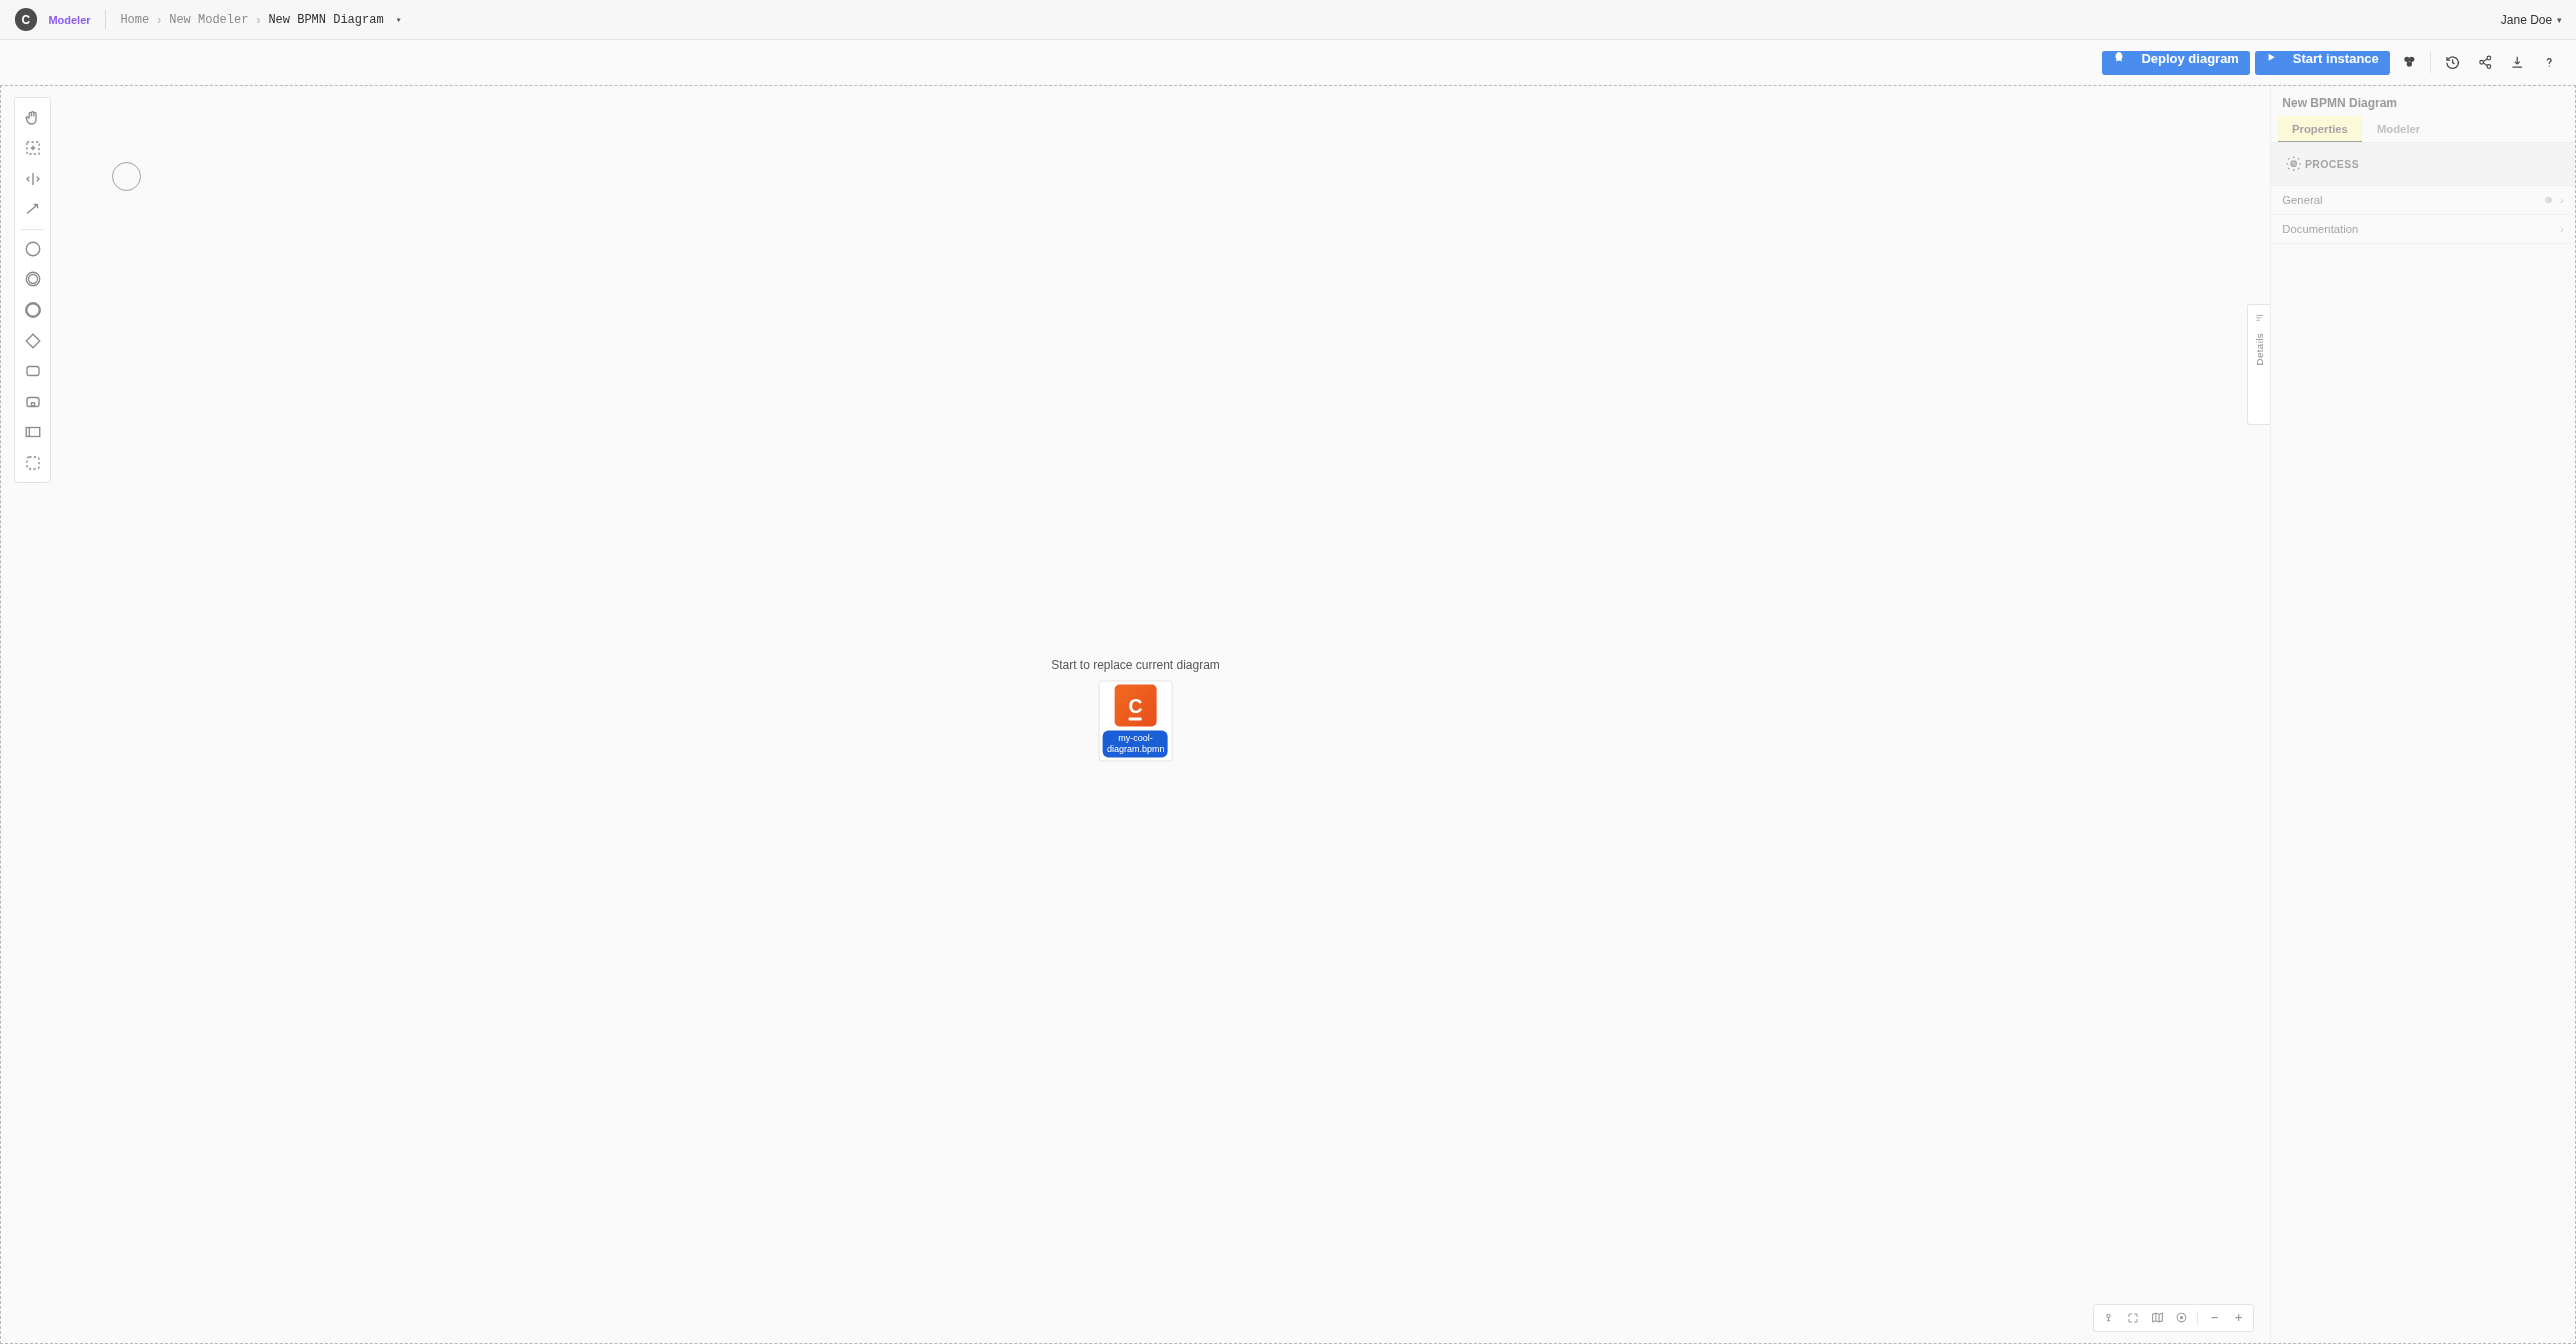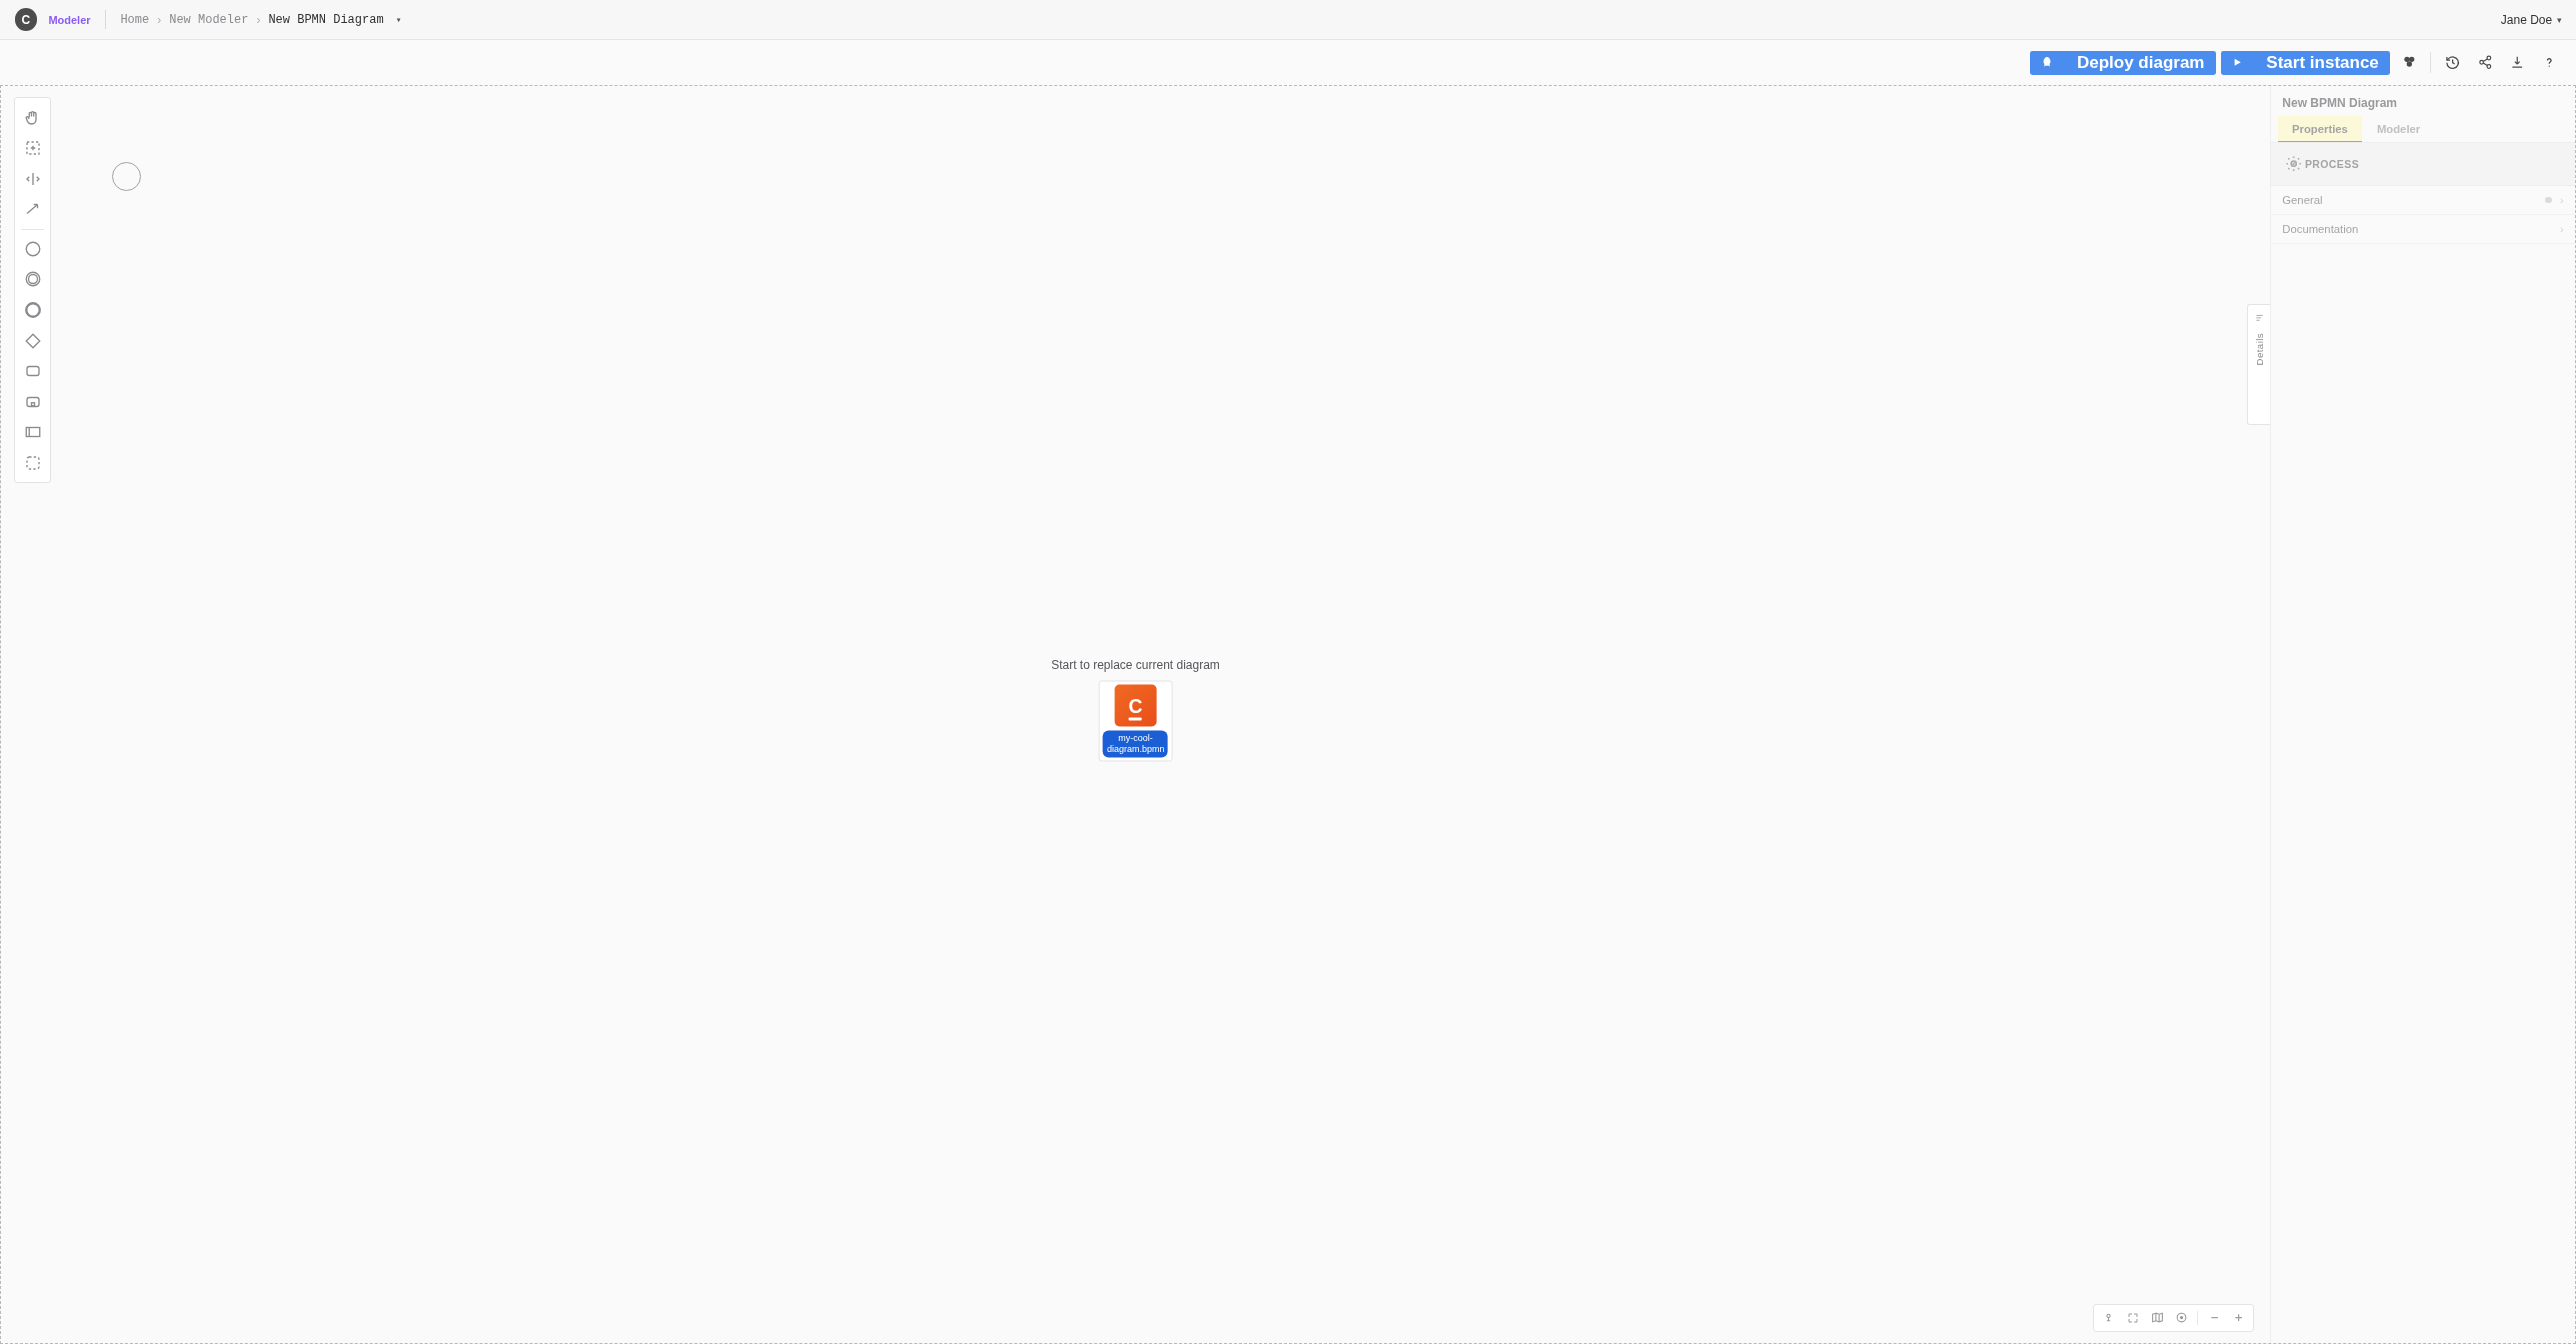--- a/index.html
+++ b/index.html
@@ -50,22 +50,22 @@
   padding: 0 13px;
   gap: 4.8px;
 }
 .btn-primary {
   background: #4a8dee;
   color: #fff;
   border: none;
   border-radius: 2.4px;
   height: 24px;
   padding: 0 11.3px;
-  display: flex; align-items: center; gap: 24px;
-  font-size: 17px; font-weight: 600;
+  display: flex; align-items: flex-start; gap: 16px;
+  font-size: 13px; font-weight: 600;
   cursor: pointer;
 }
 .btn-primary svg { fill: #fff; }
 .icon-btn {
   width: 27.4px; height: 27.4px;
   display: flex; align-items: center; justify-content: center;
   cursor: pointer;
   color: #4a4a4e;
   border-radius: 2.4px;
 }

